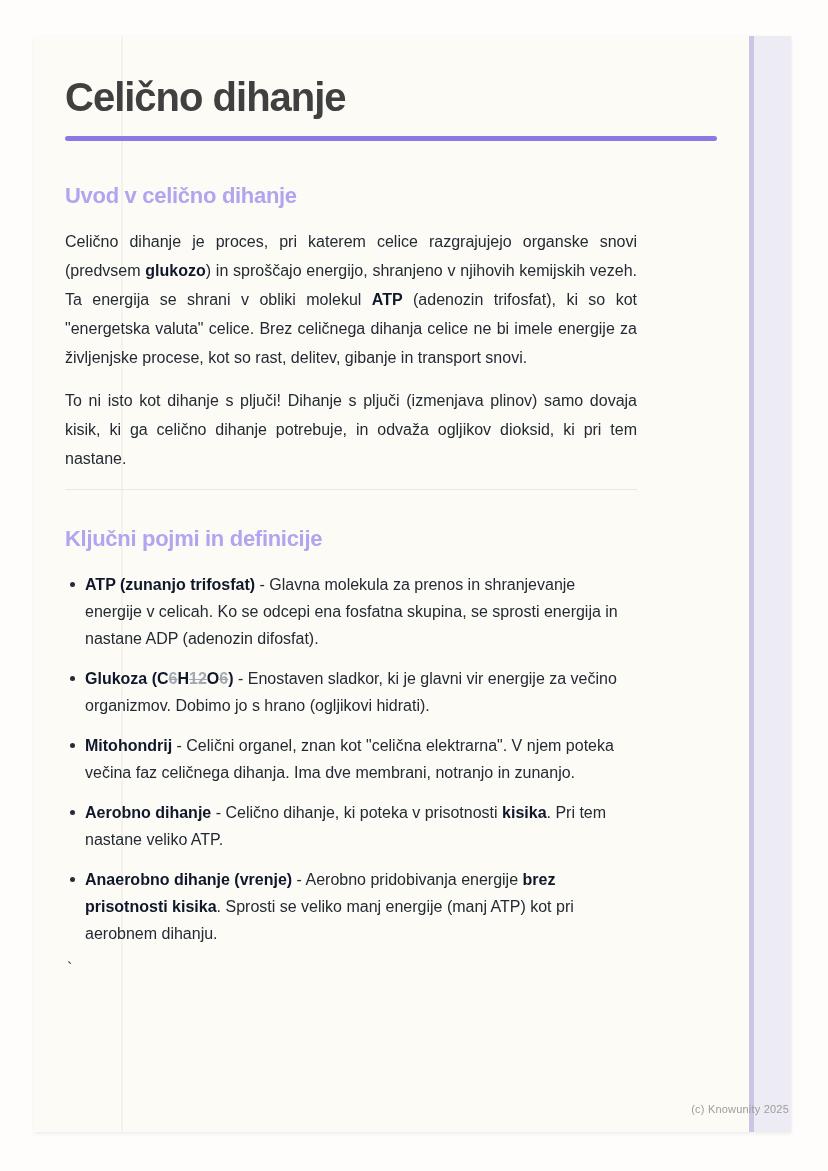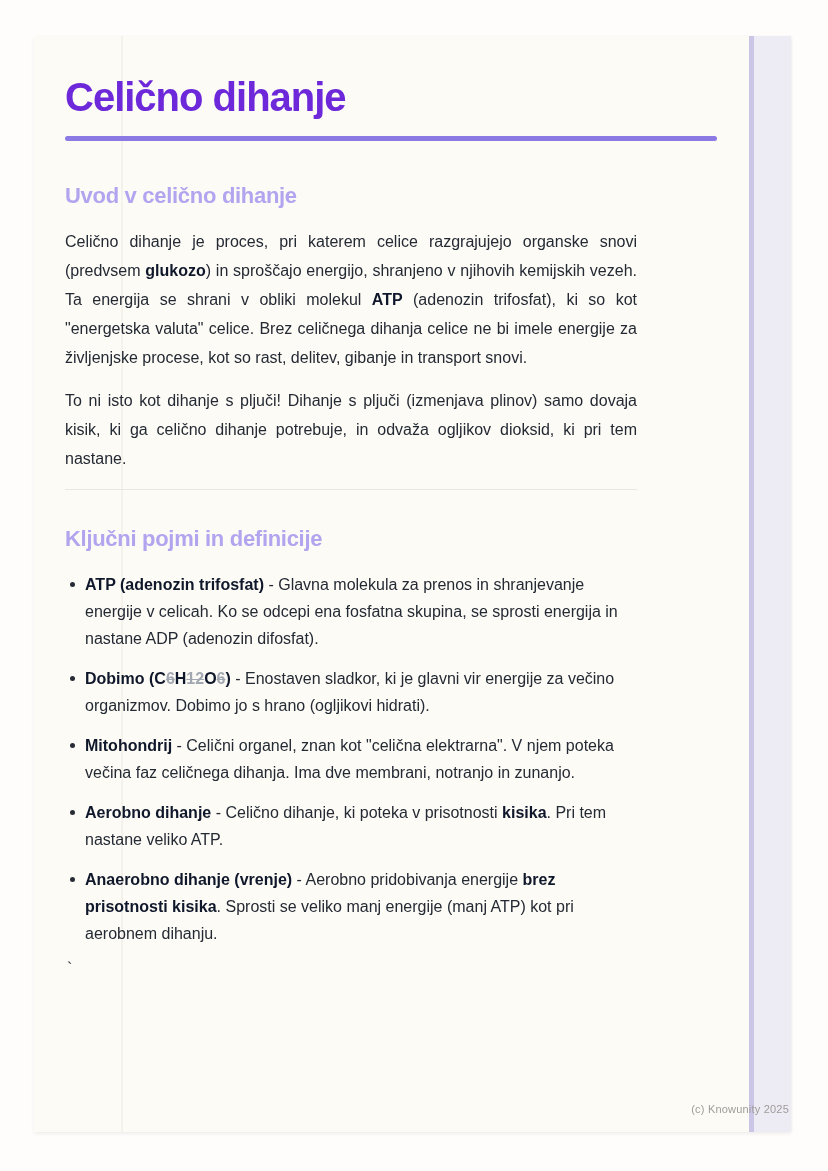--- a/index.html
+++ b/index.html
@@ -37,21 +37,21 @@
     left: 31px; top: 0;
     width: 572px;
     z-index: 2;
   }
   h1.title {
     margin: 38px 0 0 0;
     font-size: 40px;
     line-height: 1.15;
     font-weight: bold;
     letter-spacing: -1px;
-    color: #6d28d9;
+    color: #404040;
   }
   .rule {
     width: 652px;
     height: 5px;
     margin-top: 16px;
     background: #8b7ae4;
     border-radius: 3px;
   }
   h2.section-heading {
     margin: 42px 0 18px 0;
@@ -129,22 +129,22 @@
     <div class="rule"></div>
 
     <h2 class="section-heading">Uvod v celično dihanje</h2>
     <p class="body-par"><span>Celično dihanje je proces, pri katerem celice razgrajujejo organske snovi (predvsem </span><span class="seg-b">glukozo</span><span>) in sproščajo energijo, shranjeno v njihovih kemijskih vezeh. Ta energija se shrani v obliki molekul </span><span class="seg-b">ATP</span><span> (adenozin trifosfat), ki so kot "energetska valuta" celice. Brez celičnega dihanja celice ne bi imele energije za življenjske procese, kot so rast, delitev, gibanje in transport snovi.</span></p>
     <p class="body-par"><span>To ni isto kot dihanje s pljuči! Dihanje s pljuči (izmenjava plinov) samo dovaja kisik, ki ga celično dihanje potrebuje, in odvaža ogljikov dioksid, ki pri tem nastane.</span></p>
 
     <hr class="divider">
 
     <h2 class="section-heading second">Ključni pojmi in definicije</h2>
     <ul class="def-list">
-      <li><span class="seg-b">ATP (adenozin trifosfat)</span><span> - Glavna molekula za prenos in shranjevanje energije v celicah. Ko se odcepi ena fosfatna skupina, se sprosti energija in nastane ADP (adenozin difosfat).</span></li>
-      <li><span class="seg-b">Dobimo (C</span><span class="seg-b seg-s">6</span><span class="seg-b">H</span><span class="seg-b seg-s">12</span><span class="seg-b">O</span><span class="seg-b seg-s">6</span><span class="seg-b">)</span><span> - Enostaven sladkor, ki je glavni vir energije za večino organizmov. Dobimo jo s hrano (ogljikovi hidrati).</span></li>
+      <li><span class="seg-b">ATP (zunanjo trifosfat)</span><span> - Glavna molekula za prenos in shranjevanje energije v celicah. Ko se odcepi ena fosfatna skupina, se sprosti energija in nastane ADP (adenozin difosfat).</span></li>
+      <li><span class="seg-b">Glukoza (C</span><span class="seg-b seg-s">6</span><span class="seg-b">H</span><span class="seg-b seg-s">12</span><span class="seg-b">O</span><span class="seg-b seg-s">6</span><span class="seg-b">)</span><span> - Enostaven sladkor, ki je glavni vir energije za večino organizmov. Dobimo jo s hrano (ogljikovi hidrati).</span></li>
       <li><span class="seg-b">Mitohondrij</span><span> - Celični organel, znan kot "celična elektrarna". V njem poteka večina faz celičnega dihanja. Ima dve membrani, notranjo in zunanjo.</span></li>
       <li><span class="seg-b">Aerobno dihanje</span><span> - Celično dihanje, ki poteka v prisotnosti </span><span class="seg-b">kisika</span><span>. Pri tem nastane veliko ATP.</span></li>
       <li><span class="seg-b">Anaerobno dihanje (vrenje)</span><span> - Aerobno pridobivanja energije </span><span class="seg-b">brez prisotnosti kisika</span><span>. Sprosti se veliko manj energije (manj ATP) kot pri aerobnem dihanju.</span></li>
     </ul>
 
     <p class="stray">`</p>
   </div>
 
   <div class="footer">(c) Knowunity 2025</div>
 </div>

